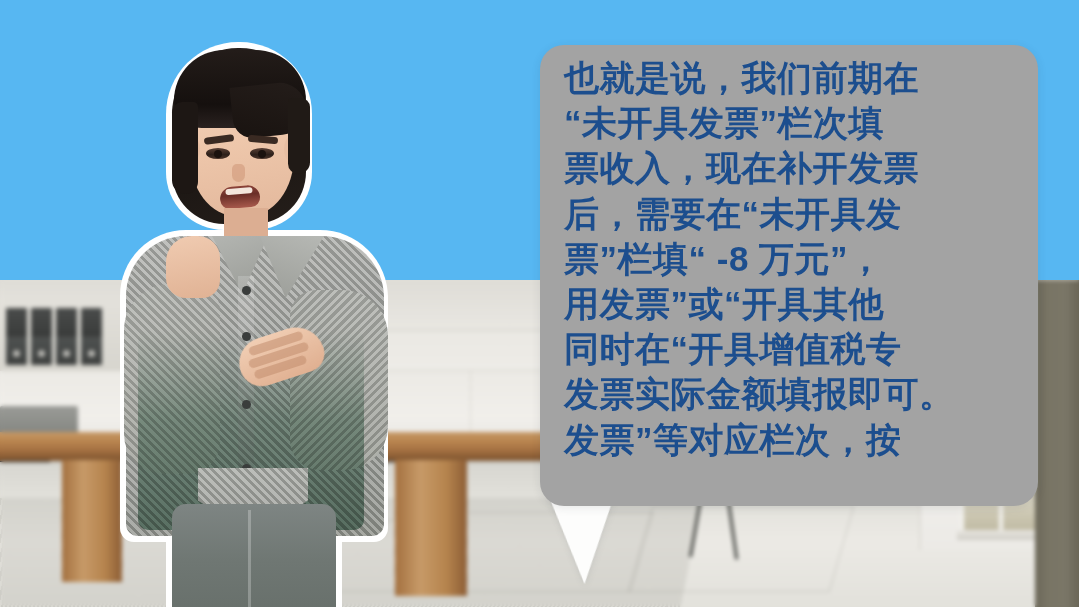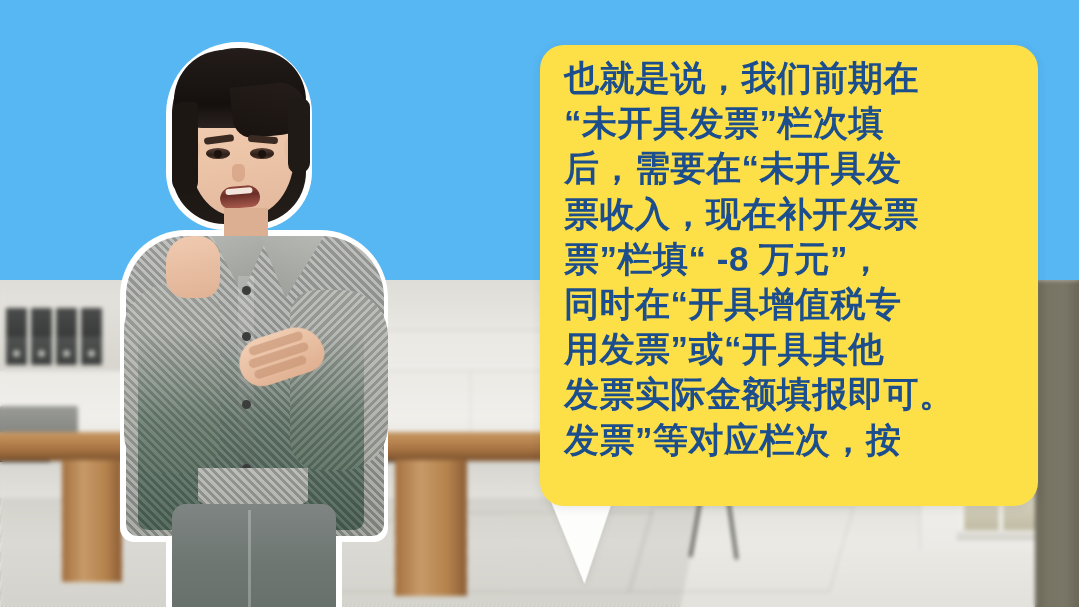--- a/index.html
+++ b/index.html
@@ -494,27 +494,27 @@
     <div class="p-part hand-open">
       <i class="finger" style="left:14px;top:6px;width:56px"></i>
       <i class="finger" style="left:10px;top:18px;width:62px"></i>
       <i class="finger" style="left:12px;top:30px;width:54px"></i>
     </div>
     <div class="p-part skirt"></div>
     <div class="p-part skirt-seam"></div>
   </div>
 
   <div class="bubble-tail" style="border-top-color: rgb(253, 253, 252);"></div>
-  <div class="bubble" style="background: #fde047;">
+  <div class="bubble" style="background: #a3a3a3;">
     <div class="bubble-text" style="color: rgb(28, 78, 142);">
       <span class="ln">也就是说，我们前期在</span>
       <span class="ln">“未开具发票”栏次填</span>
+      <span class="ln">票收入，现在补开发票</span>
       <span class="ln">后，需要在“未开具发</span>
-      <span class="ln">票收入，现在补开发票</span>
       <span class="ln">票”栏填“ -8 万元”，</span>
+      <span class="ln">用发票”或“开具其他</span>
       <span class="ln">同时在“开具增值税专</span>
-      <span class="ln">用发票”或“开具其他</span>
       <span class="ln">发票实际金额填报即可。</span>
       <span class="ln">发票”等对应栏次，按</span>
     </div>
   </div>
 
 </div>
 
 </body></html>

